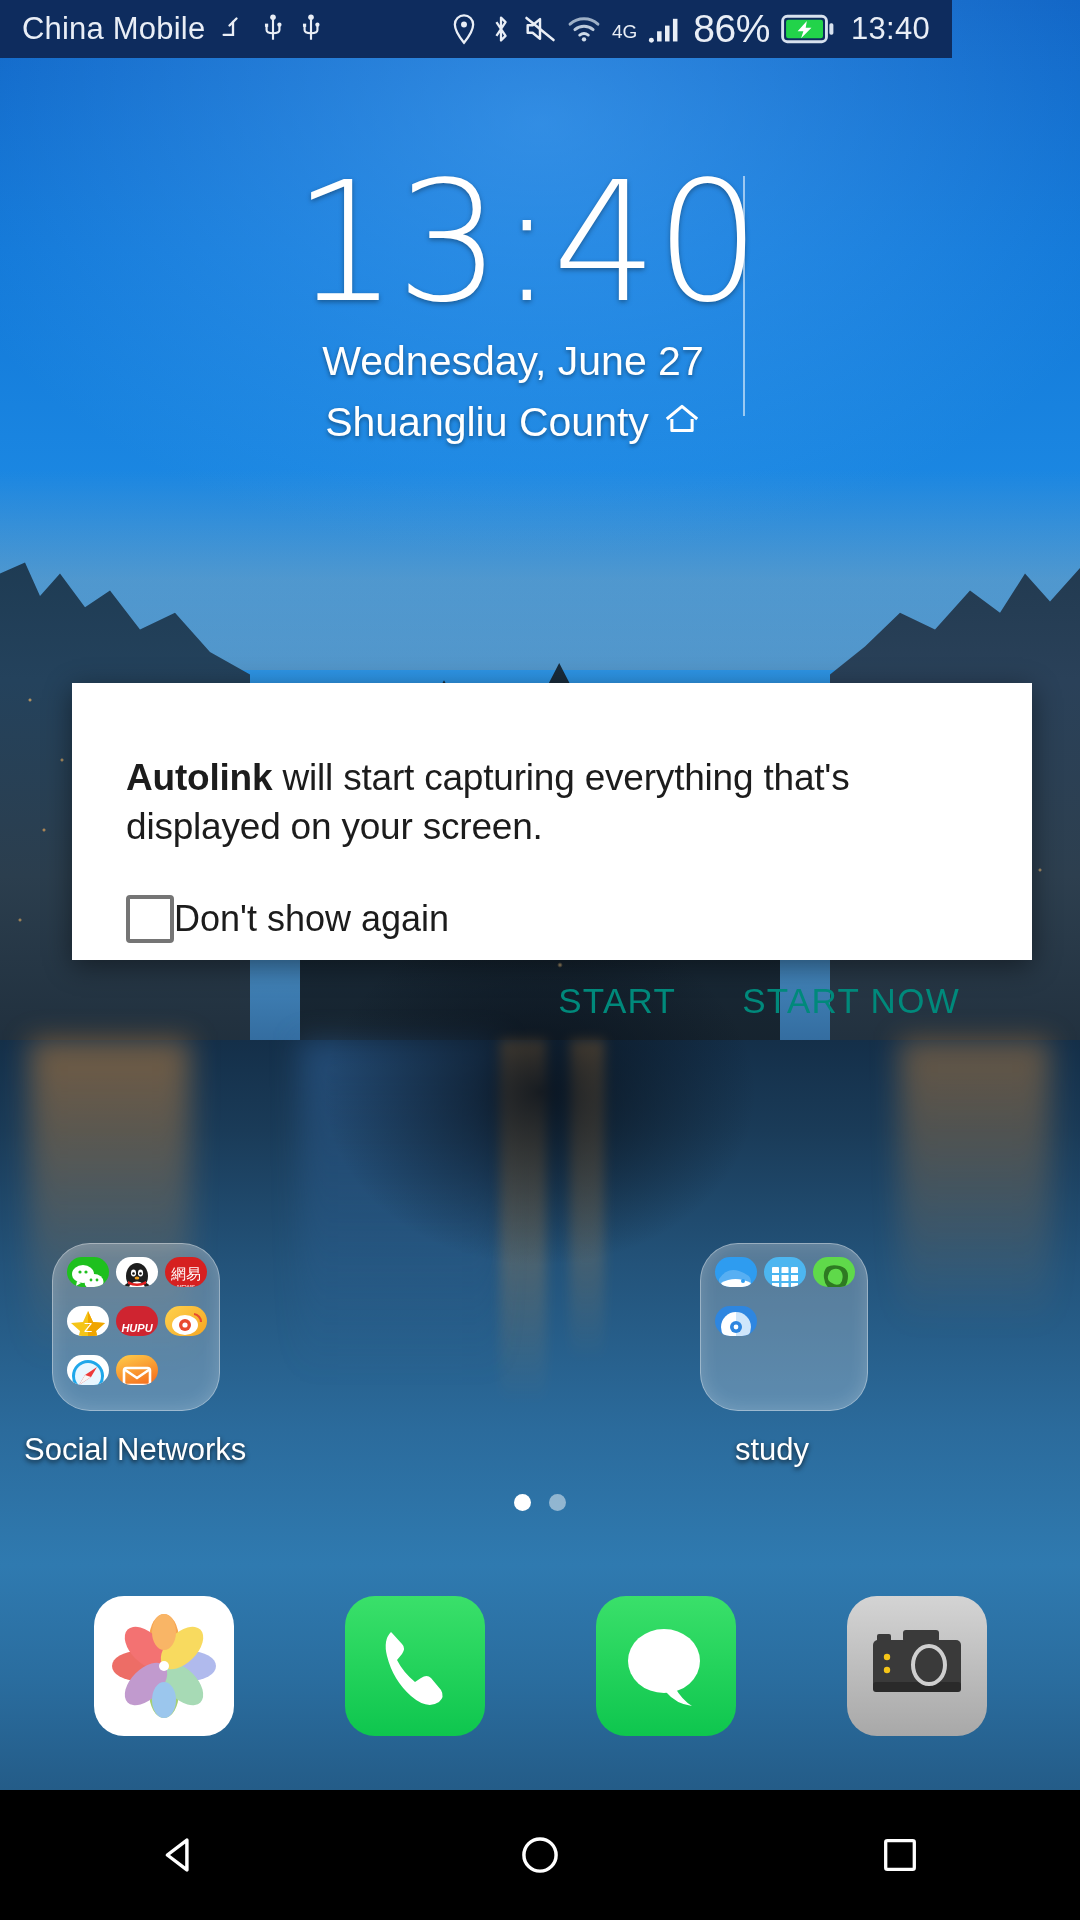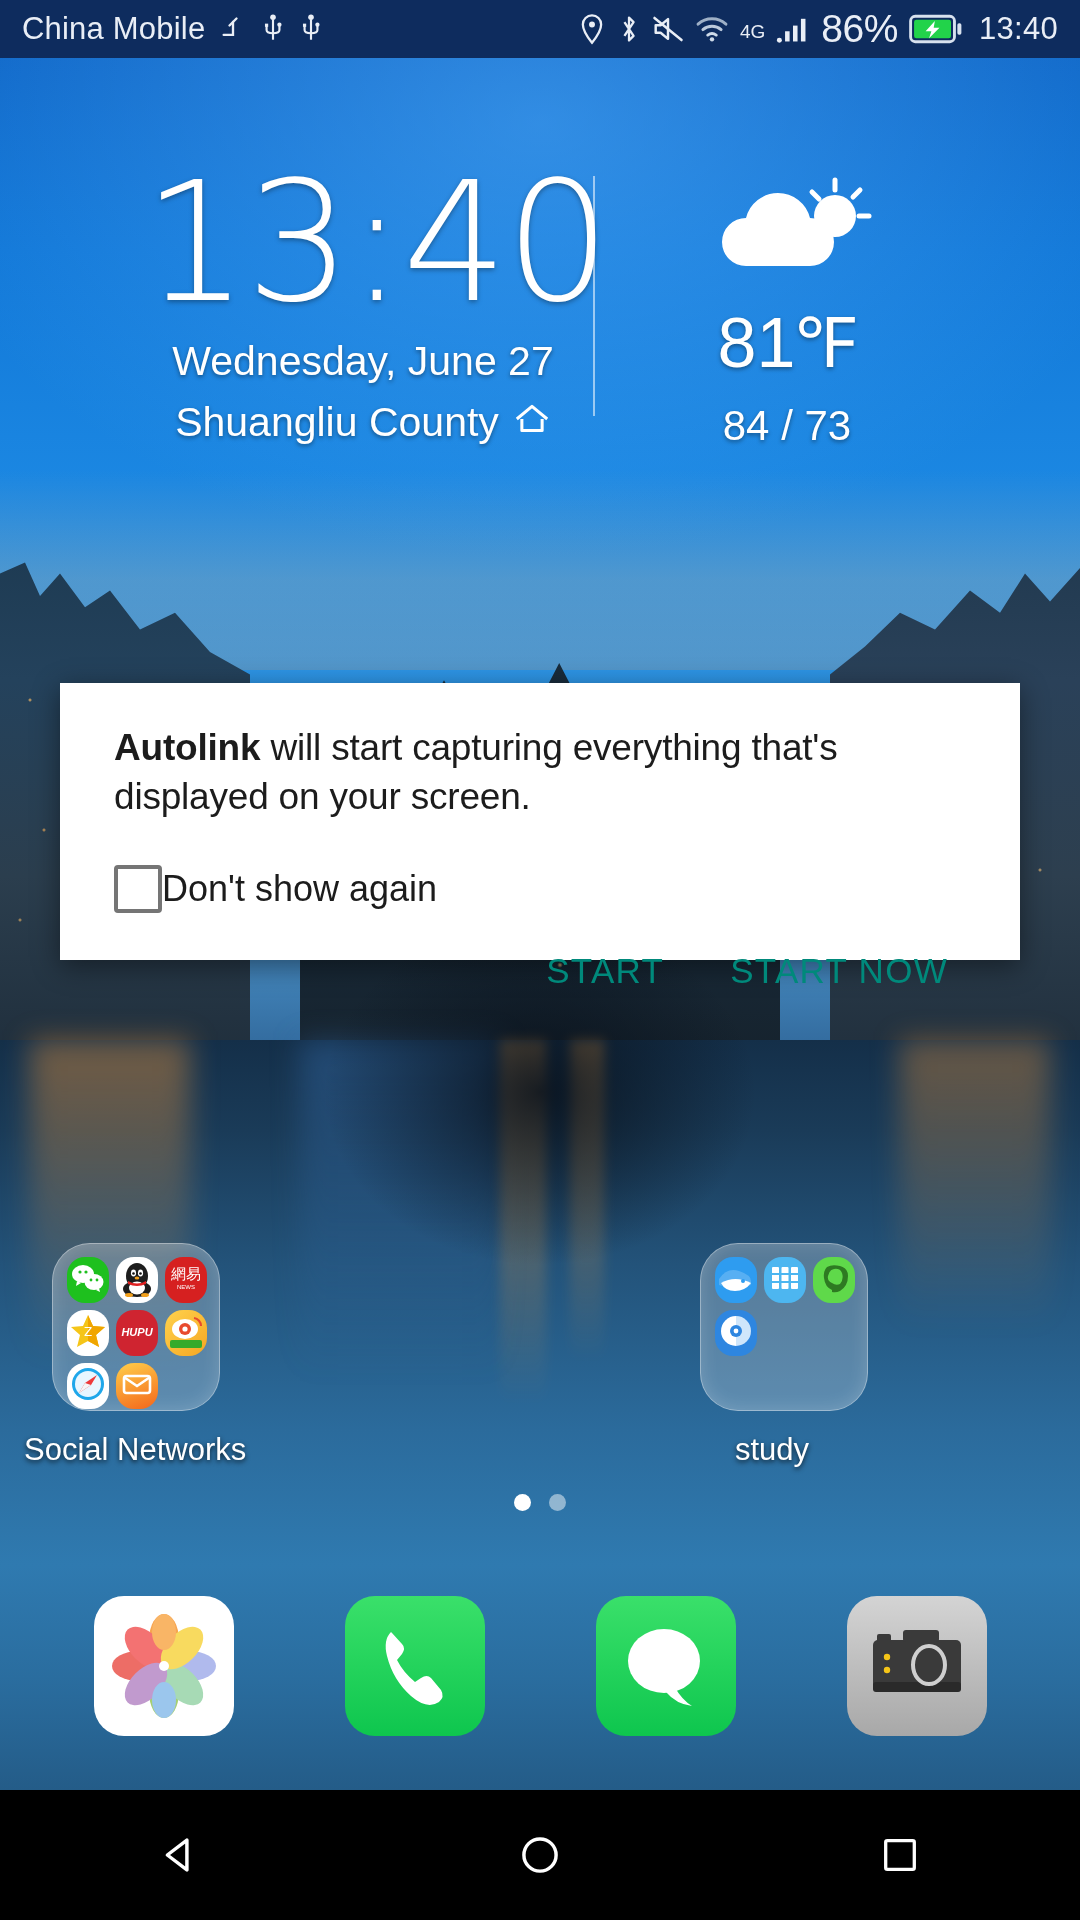--- a/index.html
+++ b/index.html
@@ -110,21 +110,21 @@
     background-repeat:no-repeat;
     filter:blur(14px);
   }
   .dark-center {
     position:absolute; left:300px; top:960px; width:480px; height:330px;
     background:radial-gradient(ellipse 60% 70% at 50% 40%, rgba(8,16,26,.85), rgba(8,16,26,0) 75%);
   }
 
   
   #statusbar {
-    position:absolute; left:0; top:0; width:1080px; height:58px;
+    position:absolute; left:0; top:0; width:952px; height:58px;
     background:#0e2c5e;
     display:flex; align-items:center;
     padding:0 22px;
     color:#e9eef6;
     font-size:31px;
     z-index:40;
   }
   #statusbar .sb-left { display:flex; align-items:center; gap:14px; }
   #statusbar .sb-right { margin-left:auto; display:flex; align-items:center; gap:11px; }
   .carrier { font-size:31px; letter-spacing:.2px; }
@@ -157,25 +157,25 @@
   .divider {
     width:2px; height:240px; background:rgba(255,255,255,.55);
     margin:26px 42px 0 10px;
   }
   .w-right { width:300px; text-align:center; padding-top:24px; }
   .temp { font-size:70px; color:#fff; text-shadow:0 2px 4px rgba(0,0,0,.4); line-height:1; margin-top:10px; font-weight:400;}
   .hilo { font-size:42px; color:#fff; text-shadow:0 2px 4px rgba(0,0,0,.4); margin-top:24px; }
 
   
   #dialog {
-    position:absolute; left:60px; top:683px; width:960px; height:277px;
+    position:absolute; left:72px; top:683px; width:960px; height:277px;
     background:#ffffff;
     z-index:60;
     box-shadow:0 6px 26px rgba(0,0,0,.45);
-    padding:40px 54px 0 54px;
+    padding:70px 54px 0 54px;
   }
   .dlg-msg {
     font-size:37px; color:#1c1c1c; line-height:1.33;
     letter-spacing:-.2px;
   }
   .dlg-msg b { font-weight:700; }
   .dlg-check {
     display:flex; align-items:center; margin-top:44px;
   }
   .checkbox {
@@ -197,21 +197,21 @@
     background:rgba(255,255,255,.24);
     border:1px solid rgba(255,255,255,.40);
     box-shadow:inset 0 0 18px rgba(255,255,255,.18);
     padding:13px 14px;
     display:grid; grid-template-columns:repeat(3,1fr); grid-template-rows:repeat(3,1fr);
     gap:7px;
     z-index:15;
   }
   #folder-social { left:52px; top:1243px; }
   #folder-study  { left:700px; top:1243px; }
-  .mini { width:42px; height:46px; border-radius:18px; overflow:hidden; position:relative; }
+  .mini { width:42px; height:30px; border-radius:18px; overflow:hidden; position:relative; }
   .folder-label {
     position:absolute; z-index:15; color:#fff; font-size:31px;
     text-shadow:0 2px 5px rgba(0,0,0,.75); white-space:nowrap;
   }
   #label-social { left:24px; top:1432px; }
   #label-study  { left:735px; top:1432px; }
 
   
   #pagedots {
     position:absolute; left:0; top:1494px; width:1080px;
@@ -339,36 +339,20 @@
         <svg width="38" height="34" viewBox="0 0 30 26" fill="none" stroke="#ffffff" stroke-width="2.4" stroke-linejoin="round">
           <path d="M3 13 L15 3 L27 13"></path>
             <path d="M7 13 L7 22 L23 22 L23 13"></path>
         </svg>
       </span>
     </div>
   </div>
 
   <div class="divider"></div>
 
-  <div class="w-right">
-    <div>
-      <svg width="170" height="120" viewBox="0 0 170 120">
-        <g stroke="#ffffff" stroke-width="5" stroke-linecap="round">
-          <line x1="133" y1="6" x2="133" y2="16"></line>
-          <line x1="158" y1="16" x2="151" y2="23"></line>
-          <line x1="110" y1="18" x2="117" y2="25"></line>
-          <line x1="167" y1="42" x2="157" y2="42"></line>
-        </g>
-        <circle cx="133" cy="42" r="21" fill="#ffffff"></circle>
-        <path d="M44 92 A24 24 0 0 1 44 44 A33 33 0 0 1 108 44 A24 24 0 0 1 108 92 Z" fill="#ffffff"></path>
-      </svg>
-    </div>
-    <div class="temp">81℉</div>
-    <div class="hilo">84 / 73</div>
-  </div>
 </div>
 
 <div class="folder" id="folder-social">
   <div class="mini" style="background:#1ec01e;">
     <svg width="42" height="42" viewBox="0 0 42 42">
       <ellipse cx="16" cy="17" rx="11" ry="9" fill="#fff"></ellipse>
         <path d="M10 24 L9 29 L14 26 Z" fill="#fff"></path>
       <ellipse cx="27" cy="25" rx="9.5" ry="8" fill="#fff"></ellipse>
         <path d="M32 31 L33 35 L29 33 Z" fill="#fff"></path>
       <circle cx="13" cy="15" r="1.6" fill="#1ec01e"></circle>

